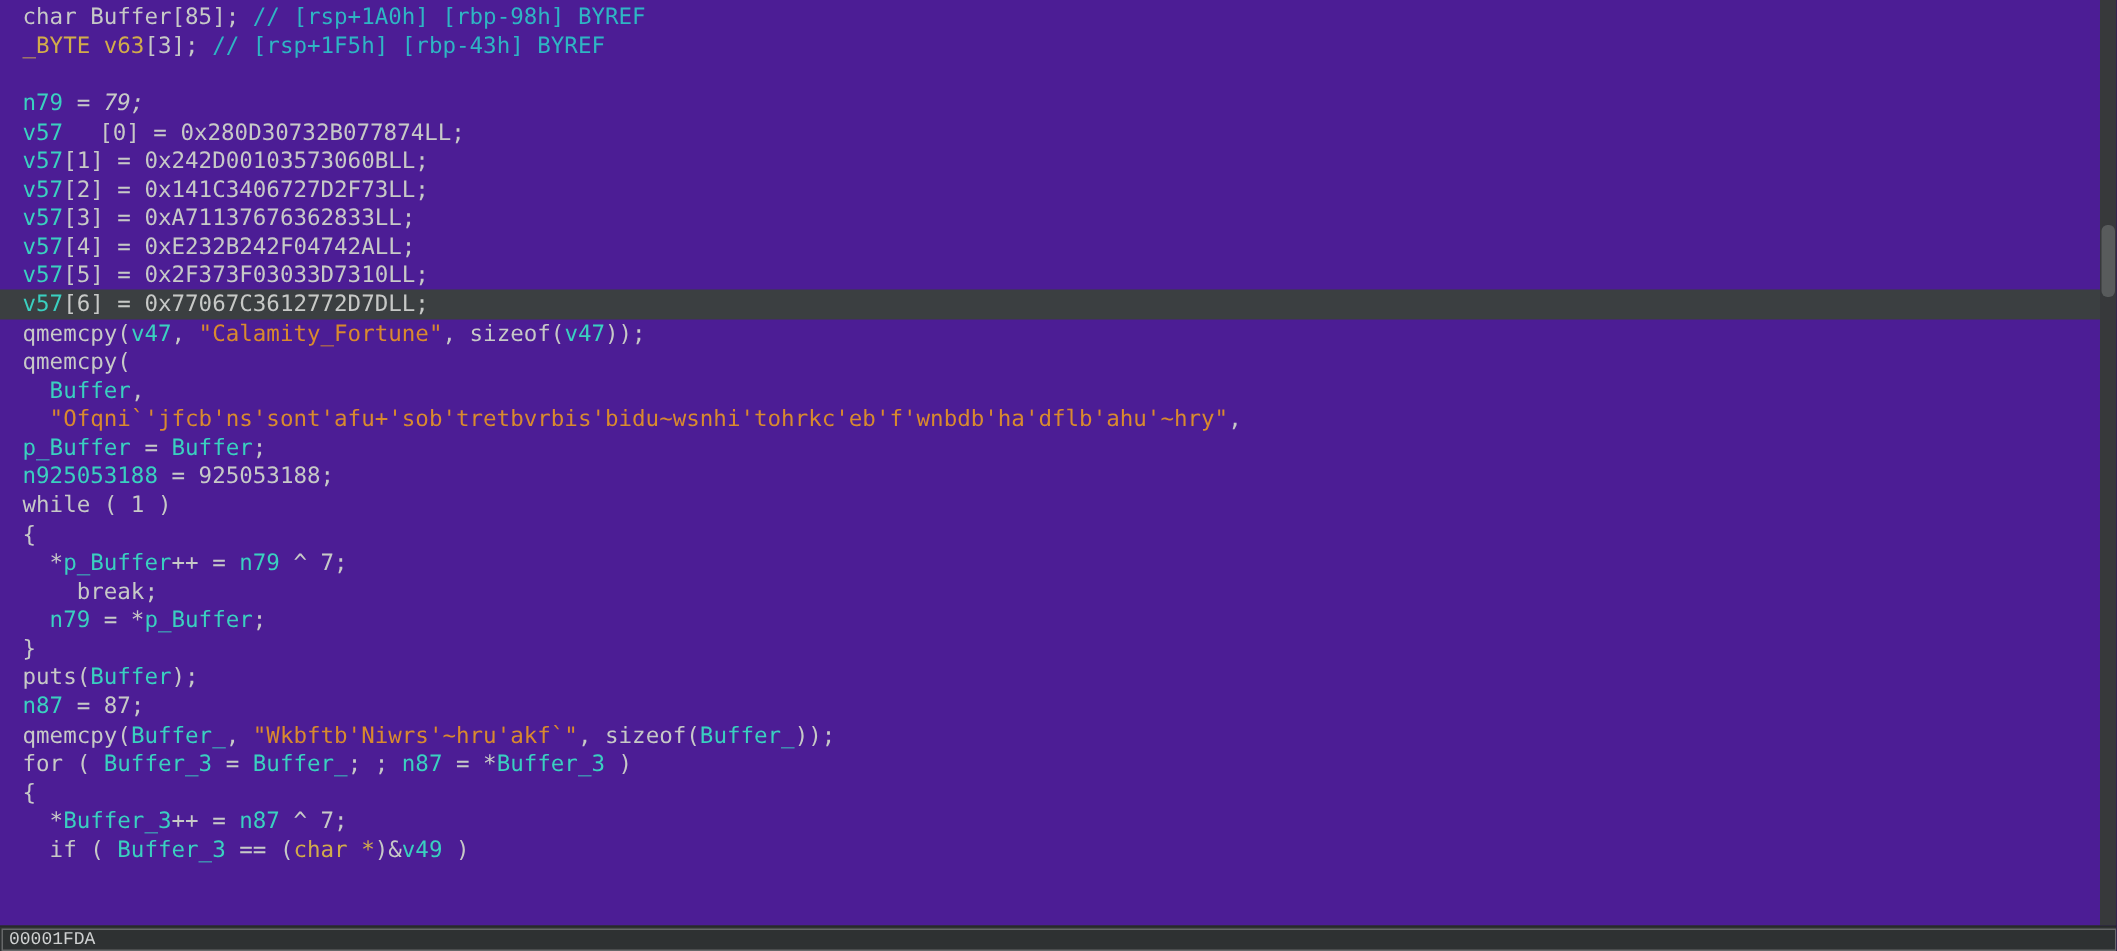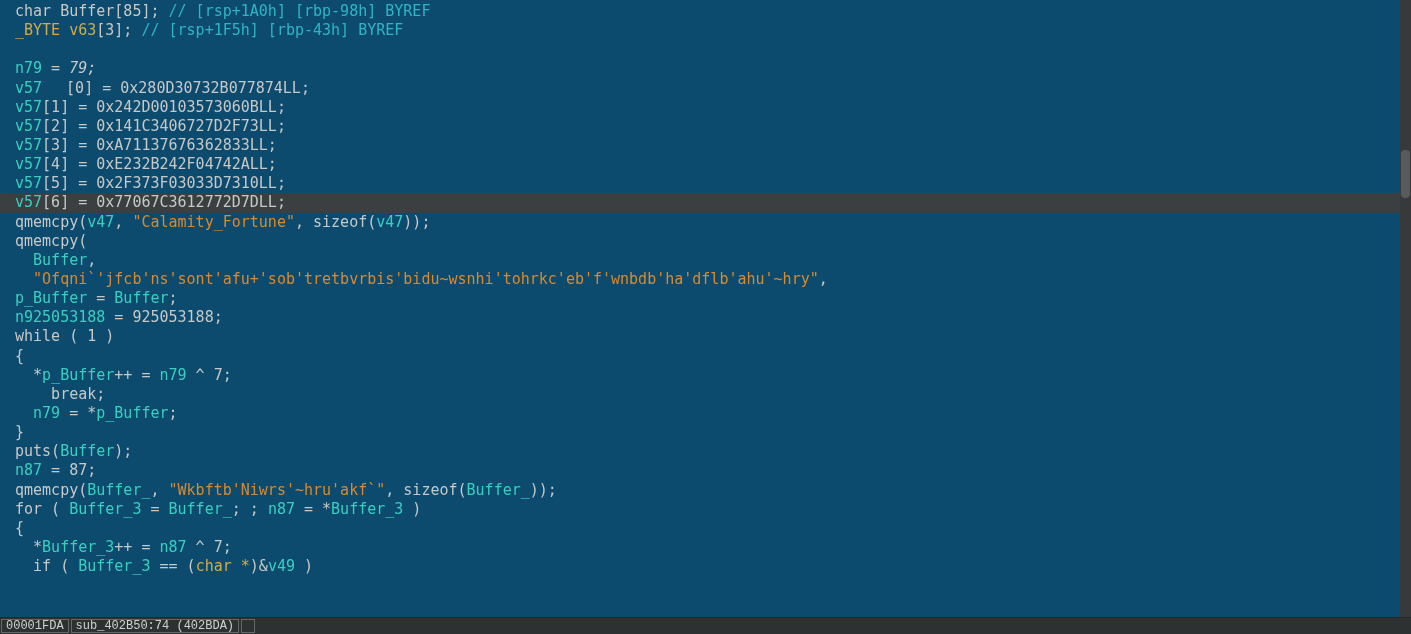--- a/index.html
+++ b/index.html
@@ -1,20 +1,20 @@
 <!DOCTYPE html>
 <html><head>
 <meta charset="utf-8">
 <style>
   html, body { margin: 0; padding: 0; background: #222; }
   .screen {
     position: relative;
     width: 1411px;
     height: 634px;
-    background: #0c4a6e;
+    background: #4c1d95;
     overflow: hidden;
     font-family: "DejaVu Sans Mono", "Liberation Mono", monospace;
   }
   .code-area {
     position: absolute;
     left: 0; top: 0; right: 0; bottom: 17px;
     padding-top: 2px;
     overflow: hidden;
   }
   .code-line {
@@ -45,20 +45,21 @@
     left: 0; right: 0; bottom: 0;
     height: 17px;
     background: #2e3132;
     border-top: 1px solid #272a2b;
     box-sizing: border-box;
     display: flex;
     align-items: stretch;
     gap: 2px;
     padding: 1px 0 1px 1px;
     font-family: "Liberation Mono", monospace;
+    flex-direction: column;
   }
   .status-cell {
     border: 1px solid #666869;
     color: #cfd1d1;
     font-size: 12px;
     line-height: 13px;
     padding: 0 4px;
     white-space: pre;
     box-sizing: border-box;
   }

